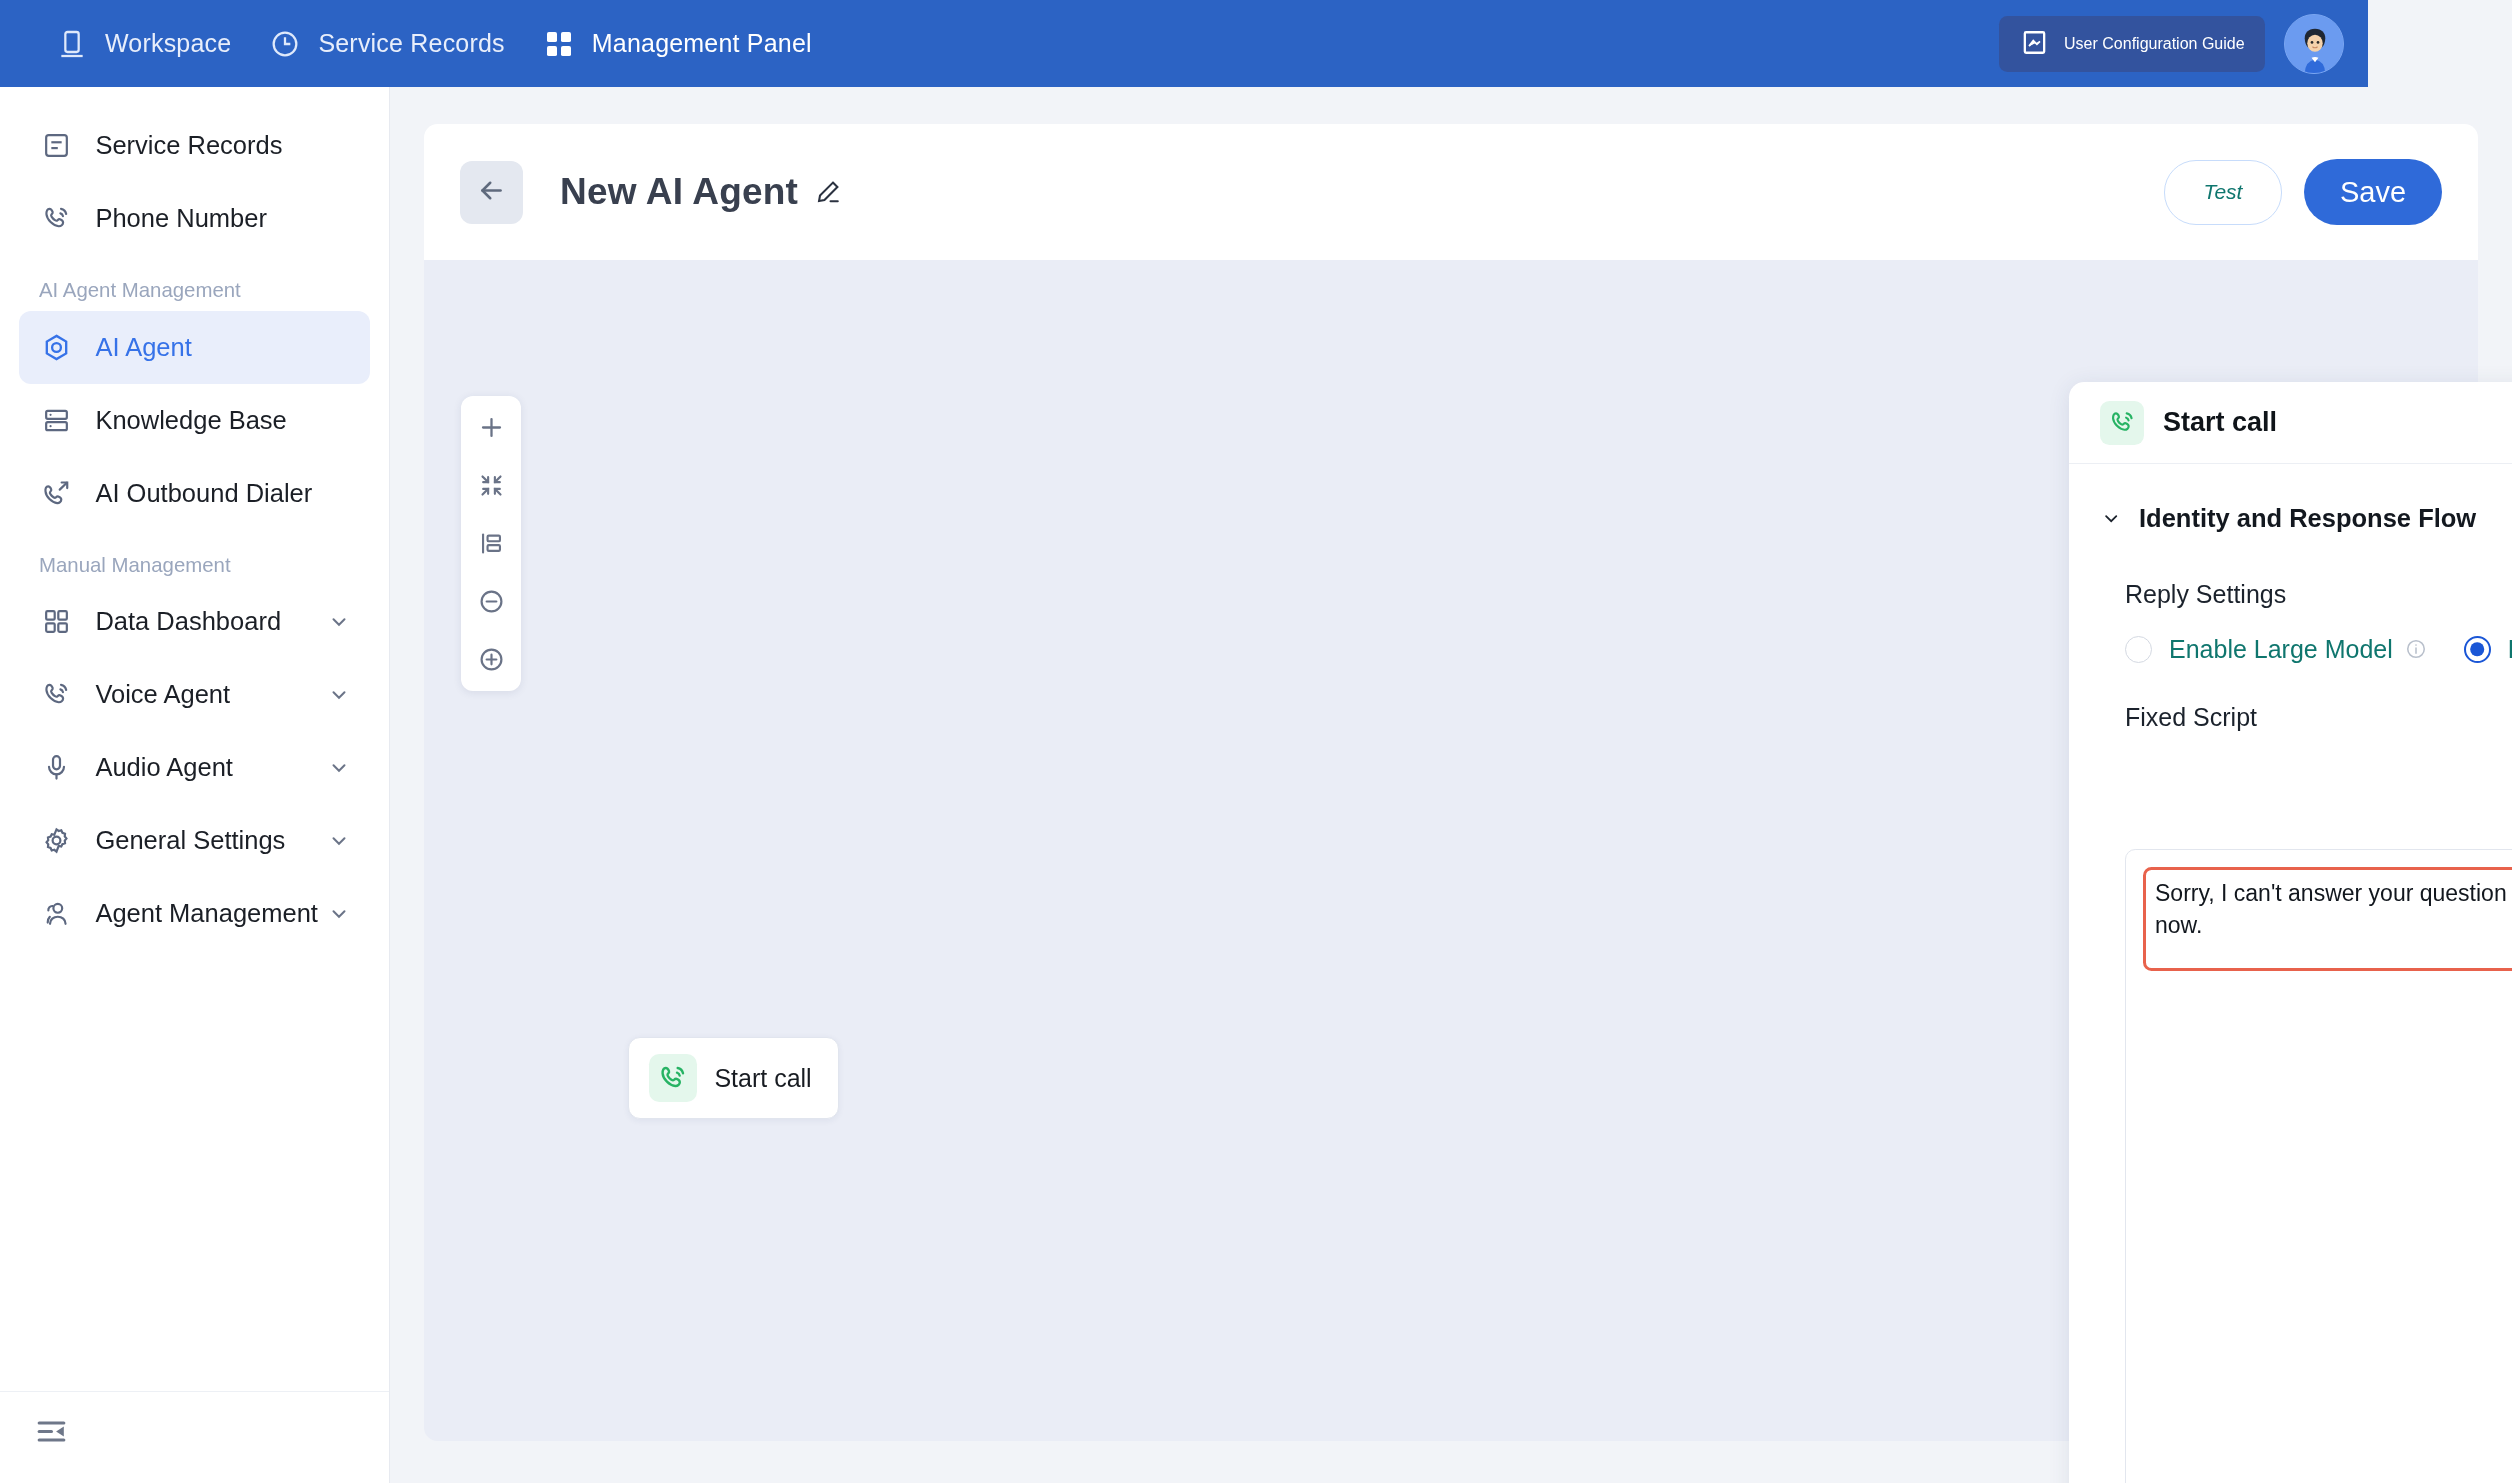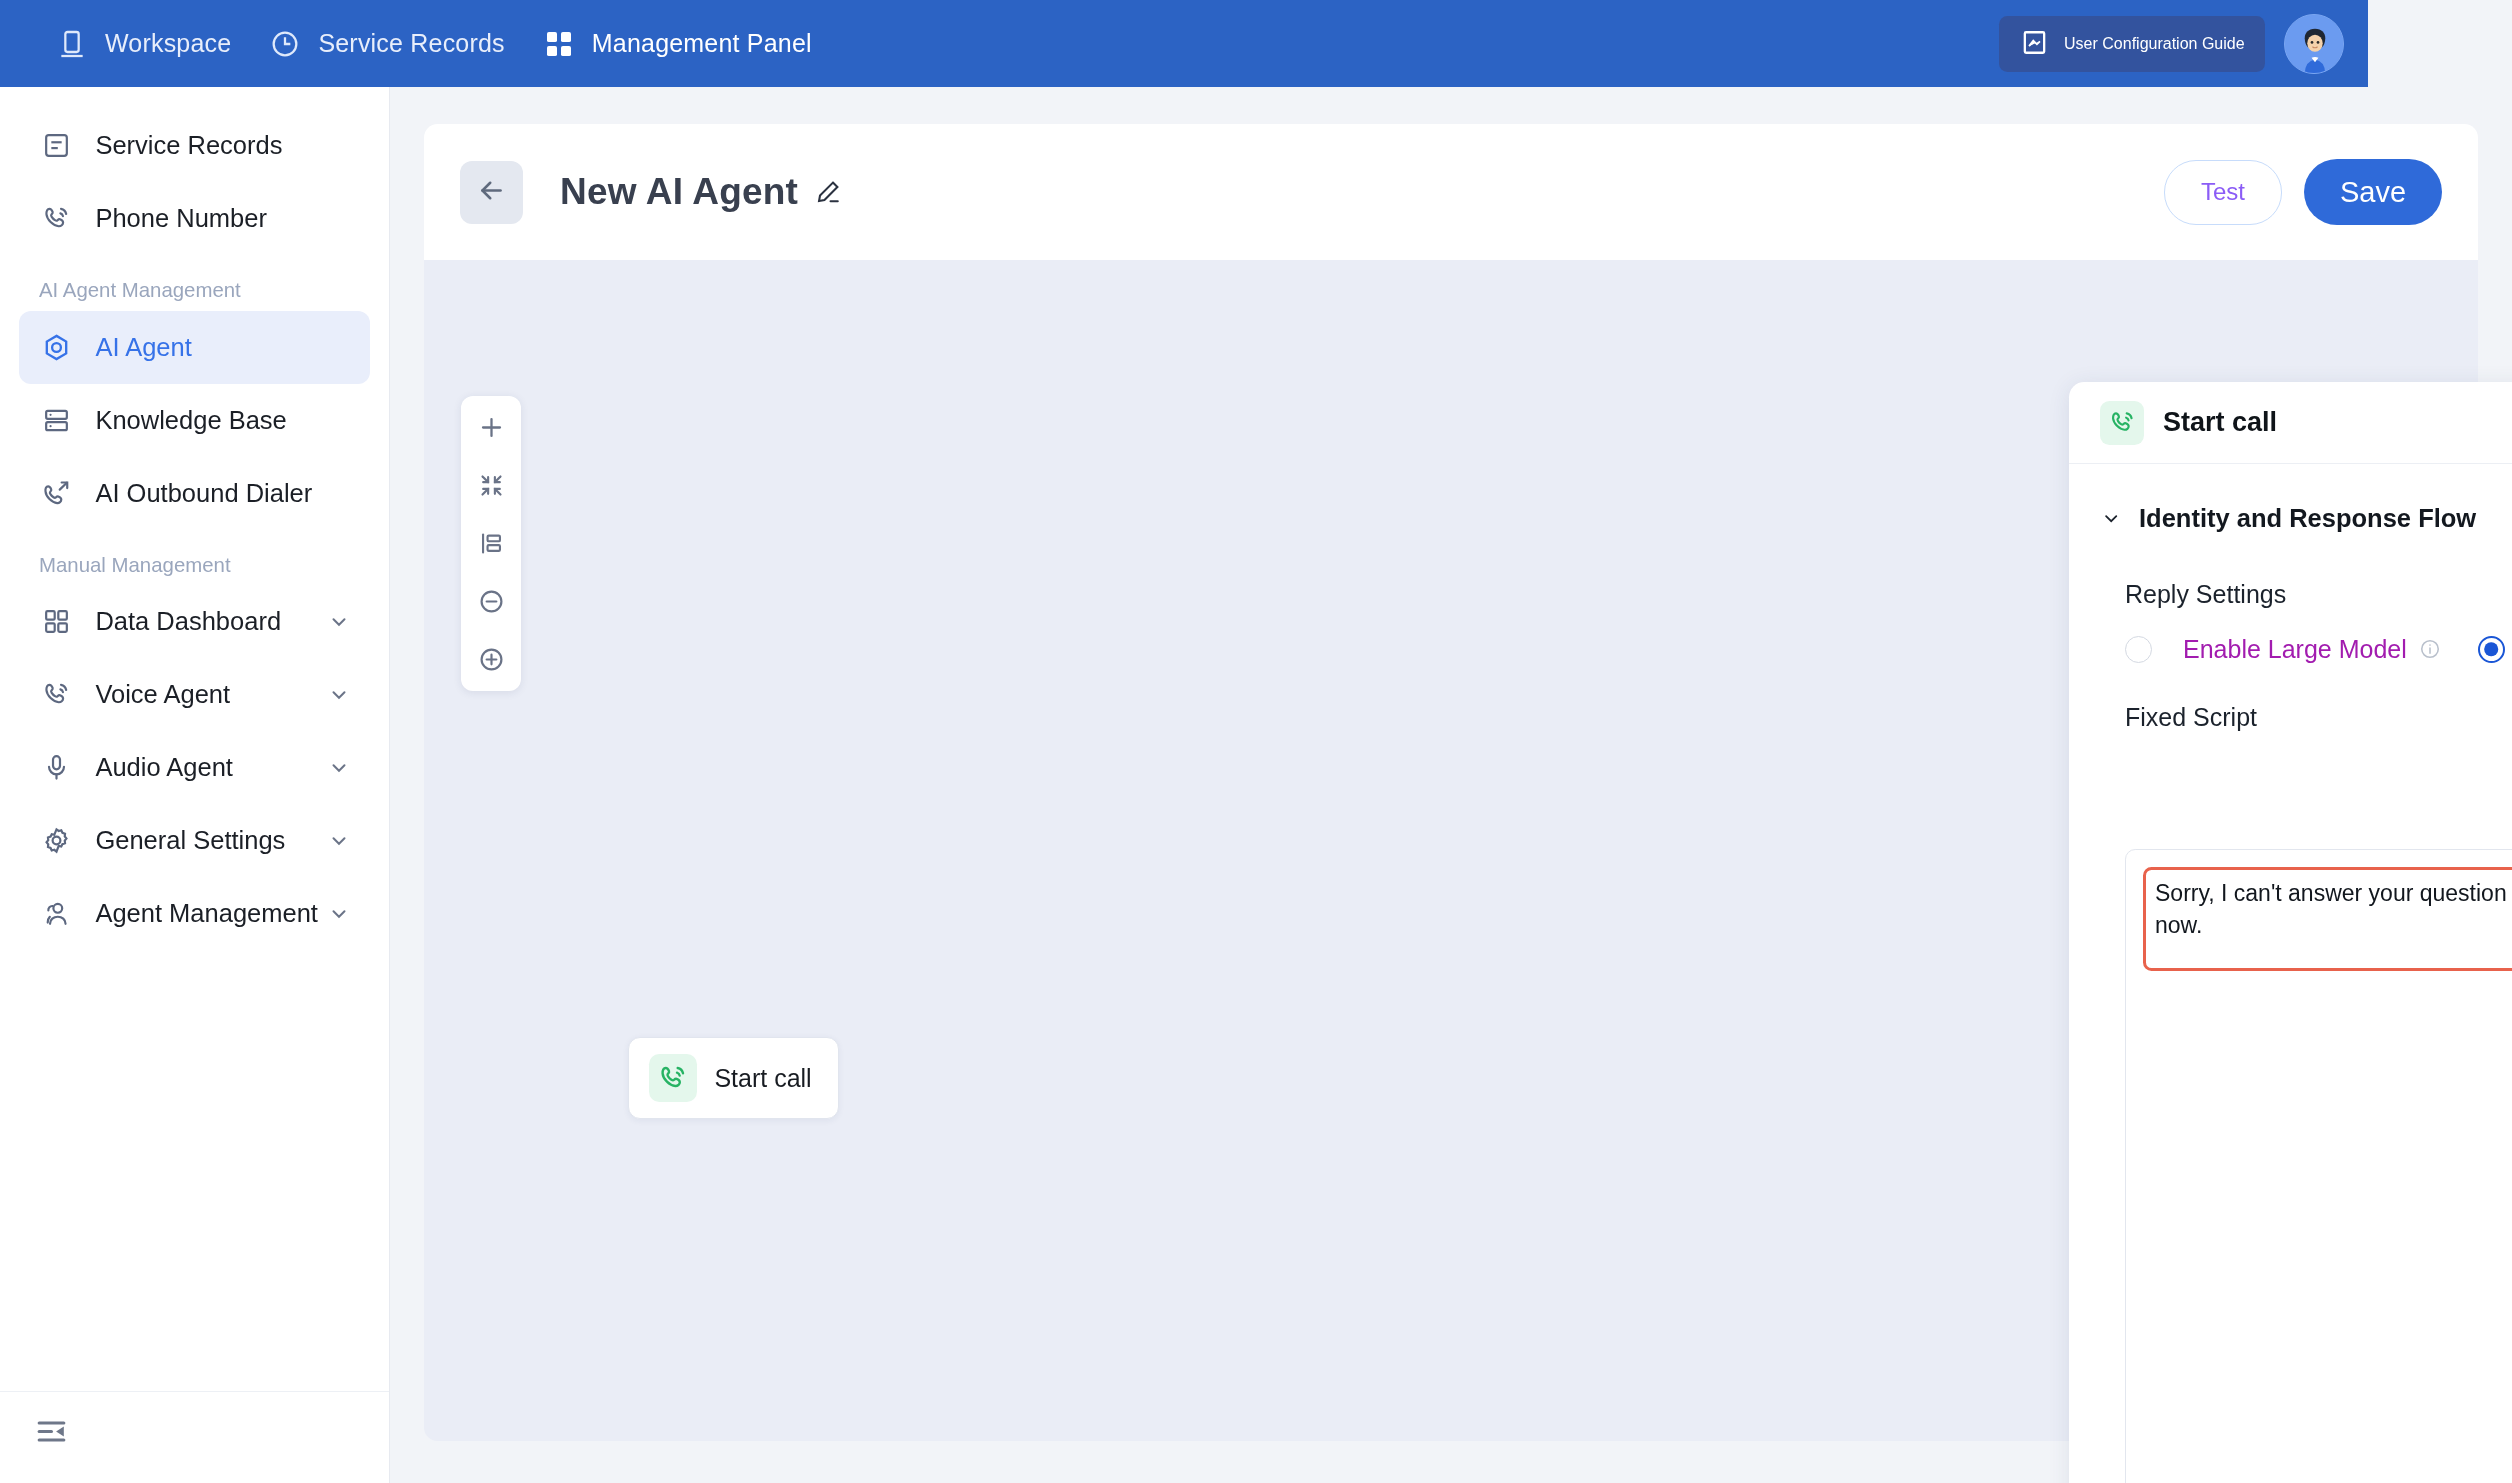--- a/index.html
+++ b/index.html
@@ -109,23 +109,24 @@
     color: #39404f; font-weight: 600; letter-spacing: 0.2px;
   }
   #edit-title-btn {
     margin-left: 15.3px; width: 29px; height: 29px; cursor: pointer;
     display: flex; align-items: center;
   }
   .hdr-actions { margin-left: auto; display: flex; align-items: center; gap: 22px; }
   #test-btn {
     width: 118px; height: 65px; border-radius: 32px;
     border: 1.7px solid #c7dcfb; background: #fff;
-    color: #8b5cf6; font-size: 24px;
+    color: #0f766e; font-size: 21px;
     display: flex; align-items: center; justify-content: center;
     cursor: pointer;
+    font-style: italic;
   }
   #save-btn {
     width: 138px; height: 66px; border-radius: 33px;
     background: #2f6ad9; color: #fff; font-size: 29px;
     display: flex; align-items: center; justify-content: center;
     cursor: pointer;
   }
 
   
   #canvas {
@@ -221,21 +222,21 @@
   .radio-row.selected .radio-dot {
     border: 2.6px solid #1a56d6;
   }
   .radio-row.selected .radio-dot::after {
     content: ""; position: absolute;
     left: 50%; top: 50%; transform: translate(-50%,-50%);
     width: 13.6px; height: 13.6px; border-radius: 50%;
     background: #1a56d6;
   }
   .radio-row .r-label {
-    margin-left: 31px; font-size: 25px; color: #a21caf;
+    margin-left: 17px; font-size: 25px; color: #0f766e;
     white-space: nowrap;
   }
   .info-ico { margin-left: 12px; width: 22px; height: 22px; }
   #script-box-wrap {
     position: absolute; left: 56px; top: 385px;
     width: 639px; height: 686px;
     border: 0.9px solid #e2e6ee; border-radius: 10.2px;
     background: #fff;
   }
   #script-textarea {

